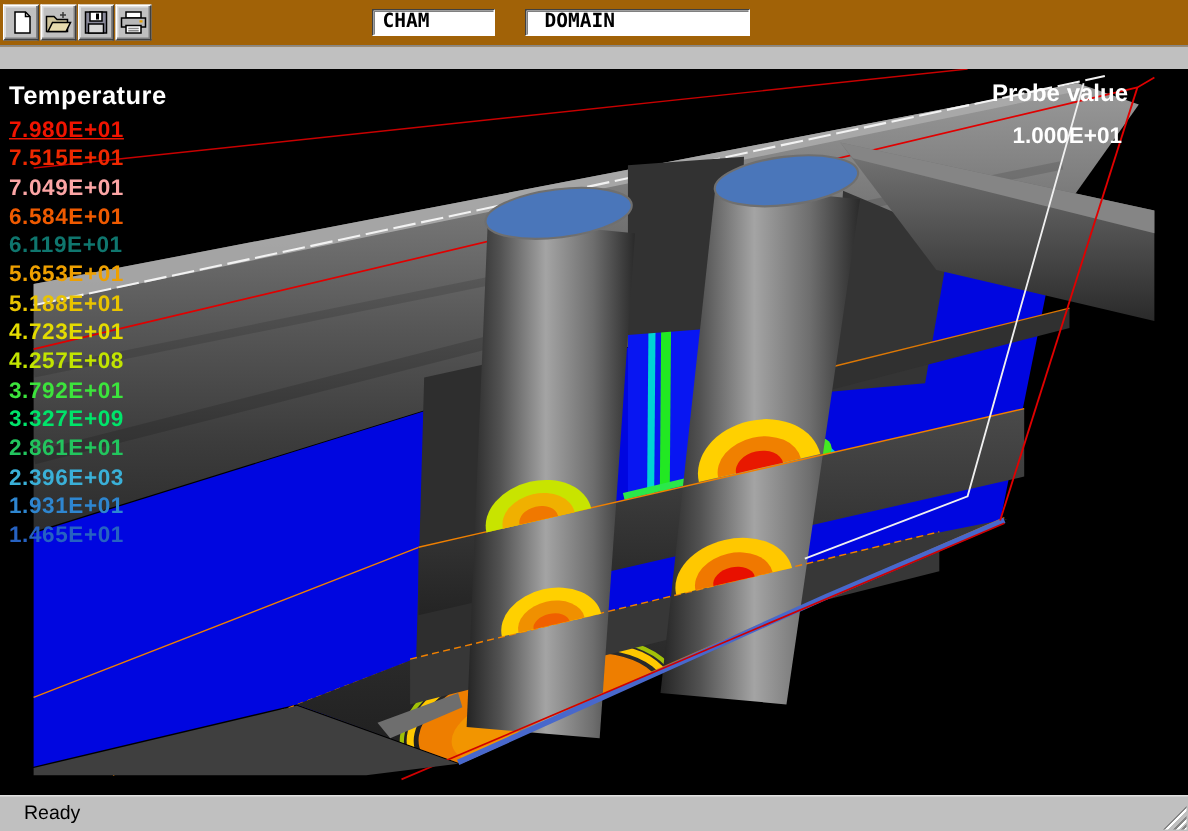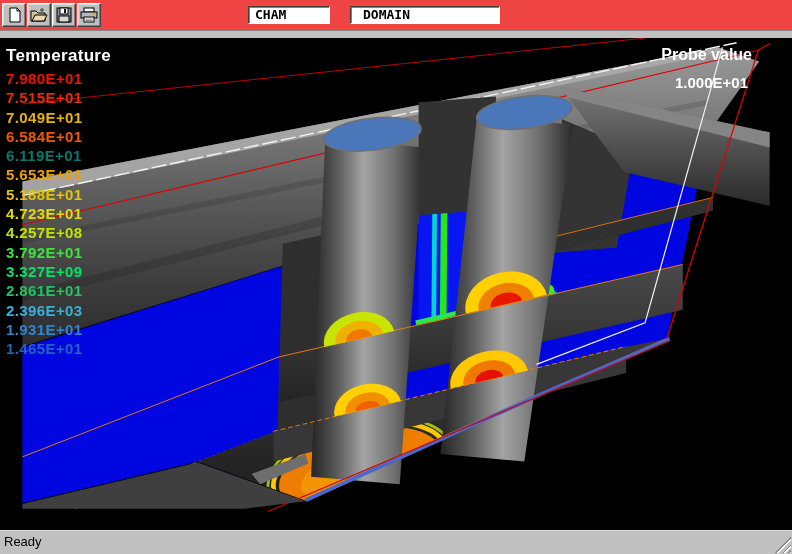--- a/index.html
+++ b/index.html
@@ -1,43 +1,43 @@
 <!DOCTYPE html>
 <html><head>
 <meta charset="utf-8">
 <style>
   html,body{margin:0;padding:0;background:#c0c0c0;width:792px;height:554px;overflow:hidden;
     font-family:"Liberation Sans",sans-serif;}
   .window{position:relative;width:792px;height:554px;background:#c0c0c0;}
   
-  .toolbar{position:absolute;top:0;left:0;width:792px;height:30px;background:#ef4444;
+  .toolbar{position:absolute;top:0;left:0;width:792px;height:30px;background:#a16207;
     border-bottom:1px solid #868686;}
   .tb-btn{position:absolute;top:3px;width:24px;height:24px;background:#c0c0c0;
     border-top:1px solid #ffffff;border-left:1px solid #ffffff;
     border-right:1px solid #404040;border-bottom:1px solid #404040;
     box-shadow:inset -1px -1px 0 #808080, inset 1px 1px 0 #dfdfdf;
     display:flex;align-items:center;justify-content:center;padding:0;}
   .tb-field{position:absolute;top:6px;height:18px;background:#ffffff;color:#000;
     border-top:1px solid #404040;border-left:1px solid #404040;
     border-right:1px solid #ffffff;border-bottom:1px solid #ffffff;
     box-shadow:inset 1px 1px 0 #808080;
     font-family:"DejaVu Sans Mono","Liberation Mono",monospace;font-size:13px;font-weight:bold;
     padding:0 0 0 6px;line-height:18px;box-sizing:border-box;outline:none;}
   
-  .viewport{position:absolute;top:38px;left:0;width:792px;height:500px;background:#000;}
+  .viewport{position:absolute;top:46px;left:0;width:792px;height:500px;background:#000;}
   .legend{position:absolute;left:6px;top:8px;}
   .legend-title{color:#fff;font-size:17px;font-weight:bold;letter-spacing:.3px;}
   .legend-rows{margin-top:3px;font-size:15px;font-weight:bold;line-height:19.3px;letter-spacing:.4px;}
   .probe{position:absolute;right:40px;top:8px;text-align:right;color:#fff;}
   .probe-label{font-size:16px;font-weight:bold;}
   .probe-value{font-size:15px;font-weight:bold;margin-top:10px;padding-right:4px;}
   
   .statusbar{position:absolute;top:530px;left:0;width:792px;height:24px;background:#c0c0c0;
     border-top:1px solid #dfdfdf;box-sizing:border-box;}
-  .status-text{position:absolute;left:4px;top:3px;font-size:13px;color:#000;}
+  .status-text{position:absolute;left:16px;top:3px;font-size:13px;color:#000;}
   .grip{position:absolute;right:1px;bottom:1px;width:16px;height:16px;
     background:
       linear-gradient(135deg,transparent 0 50%, #868686 0 56%, #fff 0 62%, transparent 0 72%, #868686 0 78%, #fff 0 84%, transparent 0 88%, #868686 0 94%, #fff 0);}
 </style>
 </head>
 <body>
 
 <div class="window">
 
   <div class="toolbar">
@@ -222,23 +222,23 @@
       <g>
         <path d="M742,40 L660,332 L545,376" stroke="#f0f0f0" stroke-width="1.3" fill="none"></path>
         <path d="M780,43 L683,349" stroke="#e00000" stroke-width="1.3" fill="none"></path>
       </g>
     </svg>
 
     
     <div class="legend">
       <div class="legend-title">Temperature</div>
       <div class="legend-rows">
-          <div style="color: rgb(240, 20, 0);">7.980E+01</div>
+          <div style="color: rgb(240, 20, 0); text-decoration: underline;">7.980E+01</div>
           <div style="color: rgb(238, 40, 0);">7.515E+01</div>
-          <div style="color: #eab308;">7.049E+01</div>
+          <div style="color: #fca5a5;">7.049E+01</div>
           <div style="color: rgb(239, 90, 0);">6.584E+01</div>
           <div style="color: #0f766e;">6.119E+01</div>
           <div style="color: rgb(238, 160, 0);">5.653E+01</div>
           <div style="color: rgb(233, 196, 0);">5.188E+01</div>
           <div style="color: rgb(228, 220, 0);">4.723E+01</div>
           <div style="color: rgb(194, 228, 0);">4.257E+08</div>
           <div style="color: rgb(60, 228, 60);">3.792E+01</div>
           <div style="color: rgb(0, 228, 106);">3.327E+09</div>
           <div style="color: #22c55e;">2.861E+01</div>
           <div style="color: rgb(58, 176, 216);">2.396E+03</div>

